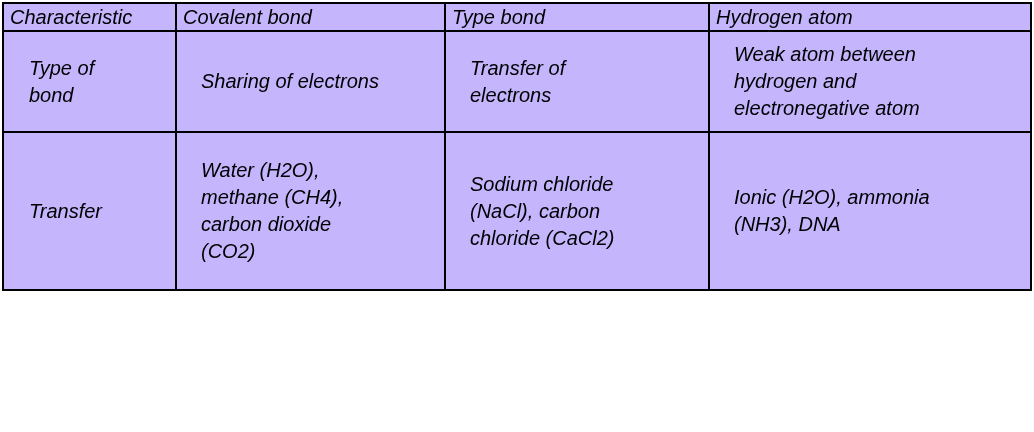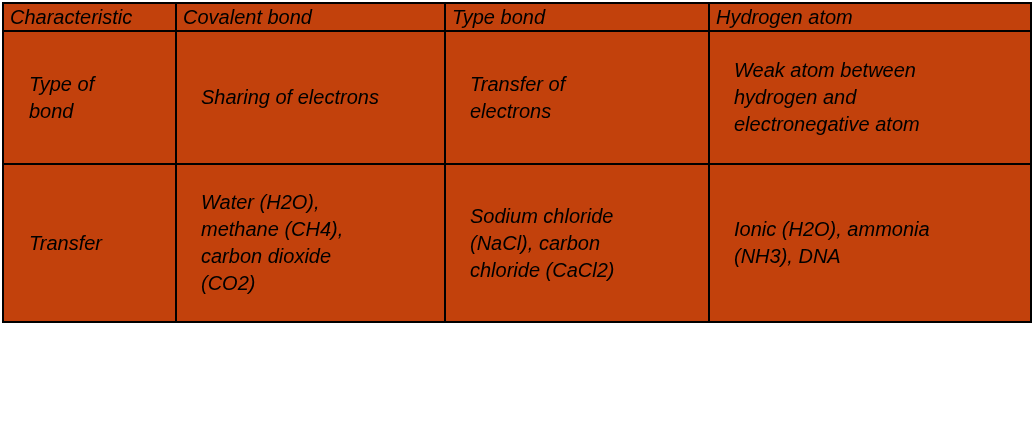--- a/index.html
+++ b/index.html
@@ -13,33 +13,33 @@
   table.bond-table {
     border-collapse: collapse;
     table-layout: fixed;
     width: 1028px;
     margin: 2px 0 0 2px;
     font-family: "Liberation Sans", sans-serif;
     font-style: italic;
     font-size: 20px;
     line-height: 27px;
     color: #000000;
-    background: #c2410c;
+    background: #c4b5fd;
   }
   table.bond-table th,
   table.bond-table td {
     border: 2px solid #000000;
     vertical-align: middle;
     text-align: left;
     font-weight: normal;
     white-space: pre-line;
     overflow: hidden;
   }
   tr.header-row { height: 28px; }
-  tr.row-type   { height: 133px; }
+  tr.row-type   { height: 101px; }
   tr.row-formed { height: 107px; }
   tr.row-examples { height: 158px; }
   th.hdr {
     padding: 1px 4px 1px 6px;
     line-height: 24px;
   }
   td.label-cell { padding: 2px 6px 2px 25px; }
   td.value-cell { padding: 2px 8px 2px 24px; }
   col.c1 { width: 173px; }
   col.c2 { width: 269px; }

